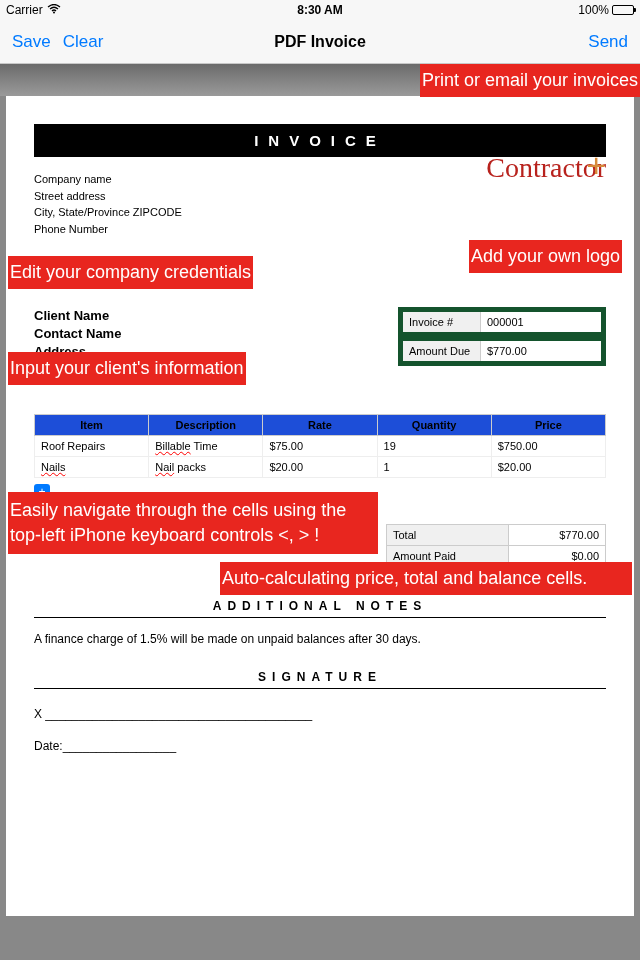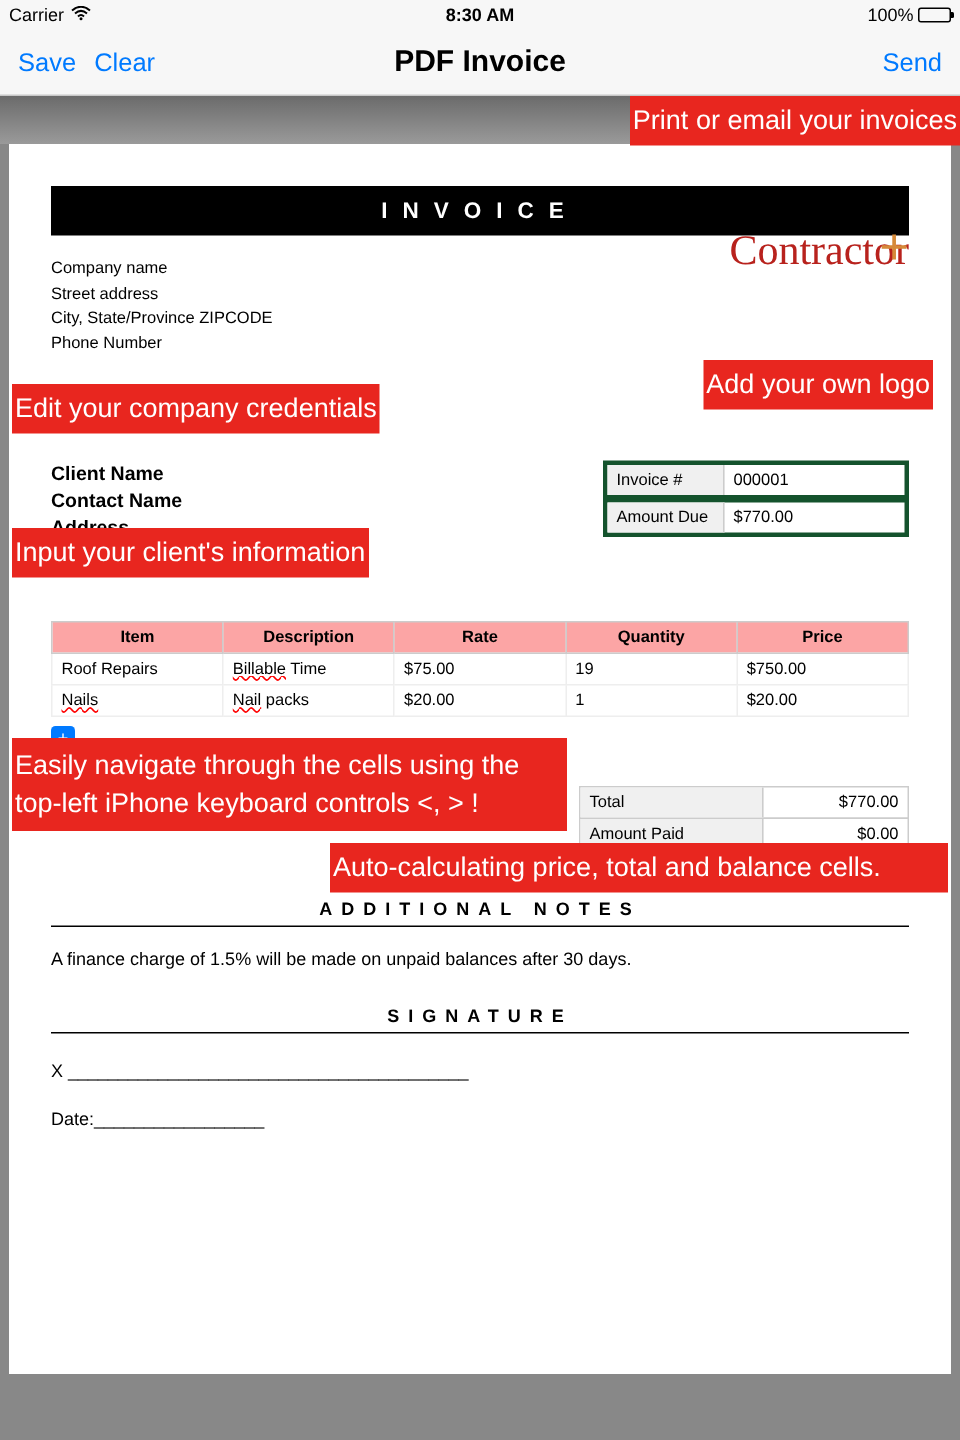--- a/index.html
+++ b/index.html
@@ -33,21 +33,21 @@
   background: #f7f7f7;
   border-bottom: 1px solid #c8c8c8;
   display: flex;
   align-items: center;
   justify-content: space-between;
   padding: 0 12px;
   position: relative;
 }
 .navbar .nav-left { display: flex; gap: 12px; }
 .navbar .nav-btn { color: #007aff; font-size: 17px; cursor: pointer; }
-.navbar .nav-title { position: absolute; left: 50%; transform: translateX(-50%); font-size: 20px; font-weight: 600; }
+.navbar .nav-title { position: absolute; left: 50%; transform: translateX(-50%); font-size: 16px; font-weight: 600; }
 .gradient-strip { height: 32px; background: linear-gradient(#6b6b6b, #9a9a9a); }
 .page-wrap { position: absolute; top: 96px; left: 0; right: 0; bottom: 0; background: #888; }
 .page {
   background: #fff;
   margin: 0 6px 18px 6px;
   min-height: 820px;
   padding: 28px 28px 40px 28px;
   position: relative;
 }
 .invoice-bar {
@@ -59,25 +59,25 @@
   font-size: 15px;
   padding: 8px 0;
 }
 .company { margin-top: 14px; font-size: 11px; line-height: 1.5; }
 .logo-area { position: absolute; right: 28px; top: 56px; text-align: right; }
 .logo-text { font-family: Georgia, serif; color: #b8221d; font-size: 28px; font-weight: 400; }
 .logo-plus { position: absolute; right: 0; top: -6px; color: #d68a3a; font-size: 34px; font-weight: 300; }
 .client-block { margin-top: 70px; display: flex; justify-content: space-between; }
 .client-info { font-size: 13px; font-weight: 700; line-height: 1.4; }
 .meta-table { font-size: 11px; }
-.meta-table .row { display: flex; border: 3px solid #14532d; margin-bottom: -1px; }
+.meta-table .row { display: flex; border: 5px solid #14532d; margin-bottom: -1px; }
 .meta-table .label { width: 78px; padding: 4px 6px; background: #f0f0f0; border-right: 1px solid #ccc; }
 .meta-table .val { width: 120px; padding: 4px 6px; }
 .items-table { margin-top: 34px; width: 100%; font-size: 11px; border-collapse: collapse; }
-.items-table th { background: #fca5a5; border: 1px solid #ccc; padding: 4px 6px; font-weight: 700; margin-top: 24px; }
+.items-table th { background: #1d4ed8; border: 1px solid #ccc; padding: 4px 6px; font-weight: 700; margin-top: 24px; }
 .items-table td { border: 1px solid #eee; padding: 4px 6px; }
 .items-table .r { text-align: left; }
 .items-table .redline { color: #000; text-decoration: underline wavy red; text-decoration-thickness: 1px; }
 .add-btn { margin-top: 6px; width: 16px; height: 16px; background: #007aff; border-radius: 3px; color: #fff; font-size: 12px; line-height: 16px; text-align: center; cursor: pointer; }
 .totals { margin-top: 24px; margin-left: auto; width: 220px; font-size: 11px; }
 .totals .row { display: flex; border: 1px solid #ccc; margin-bottom: -1px; }
 .totals .label { flex: 1; padding: 4px 6px; background: #f0f0f0; border-right: 1px solid #ccc; }
 .totals .val { width: 96px; padding: 4px 6px; text-align: right; }
 .section-h { text-align: center; letter-spacing: 6px; font-weight: 700; font-size: 12px; margin-top: 12px; }
 .hr { border: none; border-top: 1px solid #000; margin: 4px 0 14px 0; }

